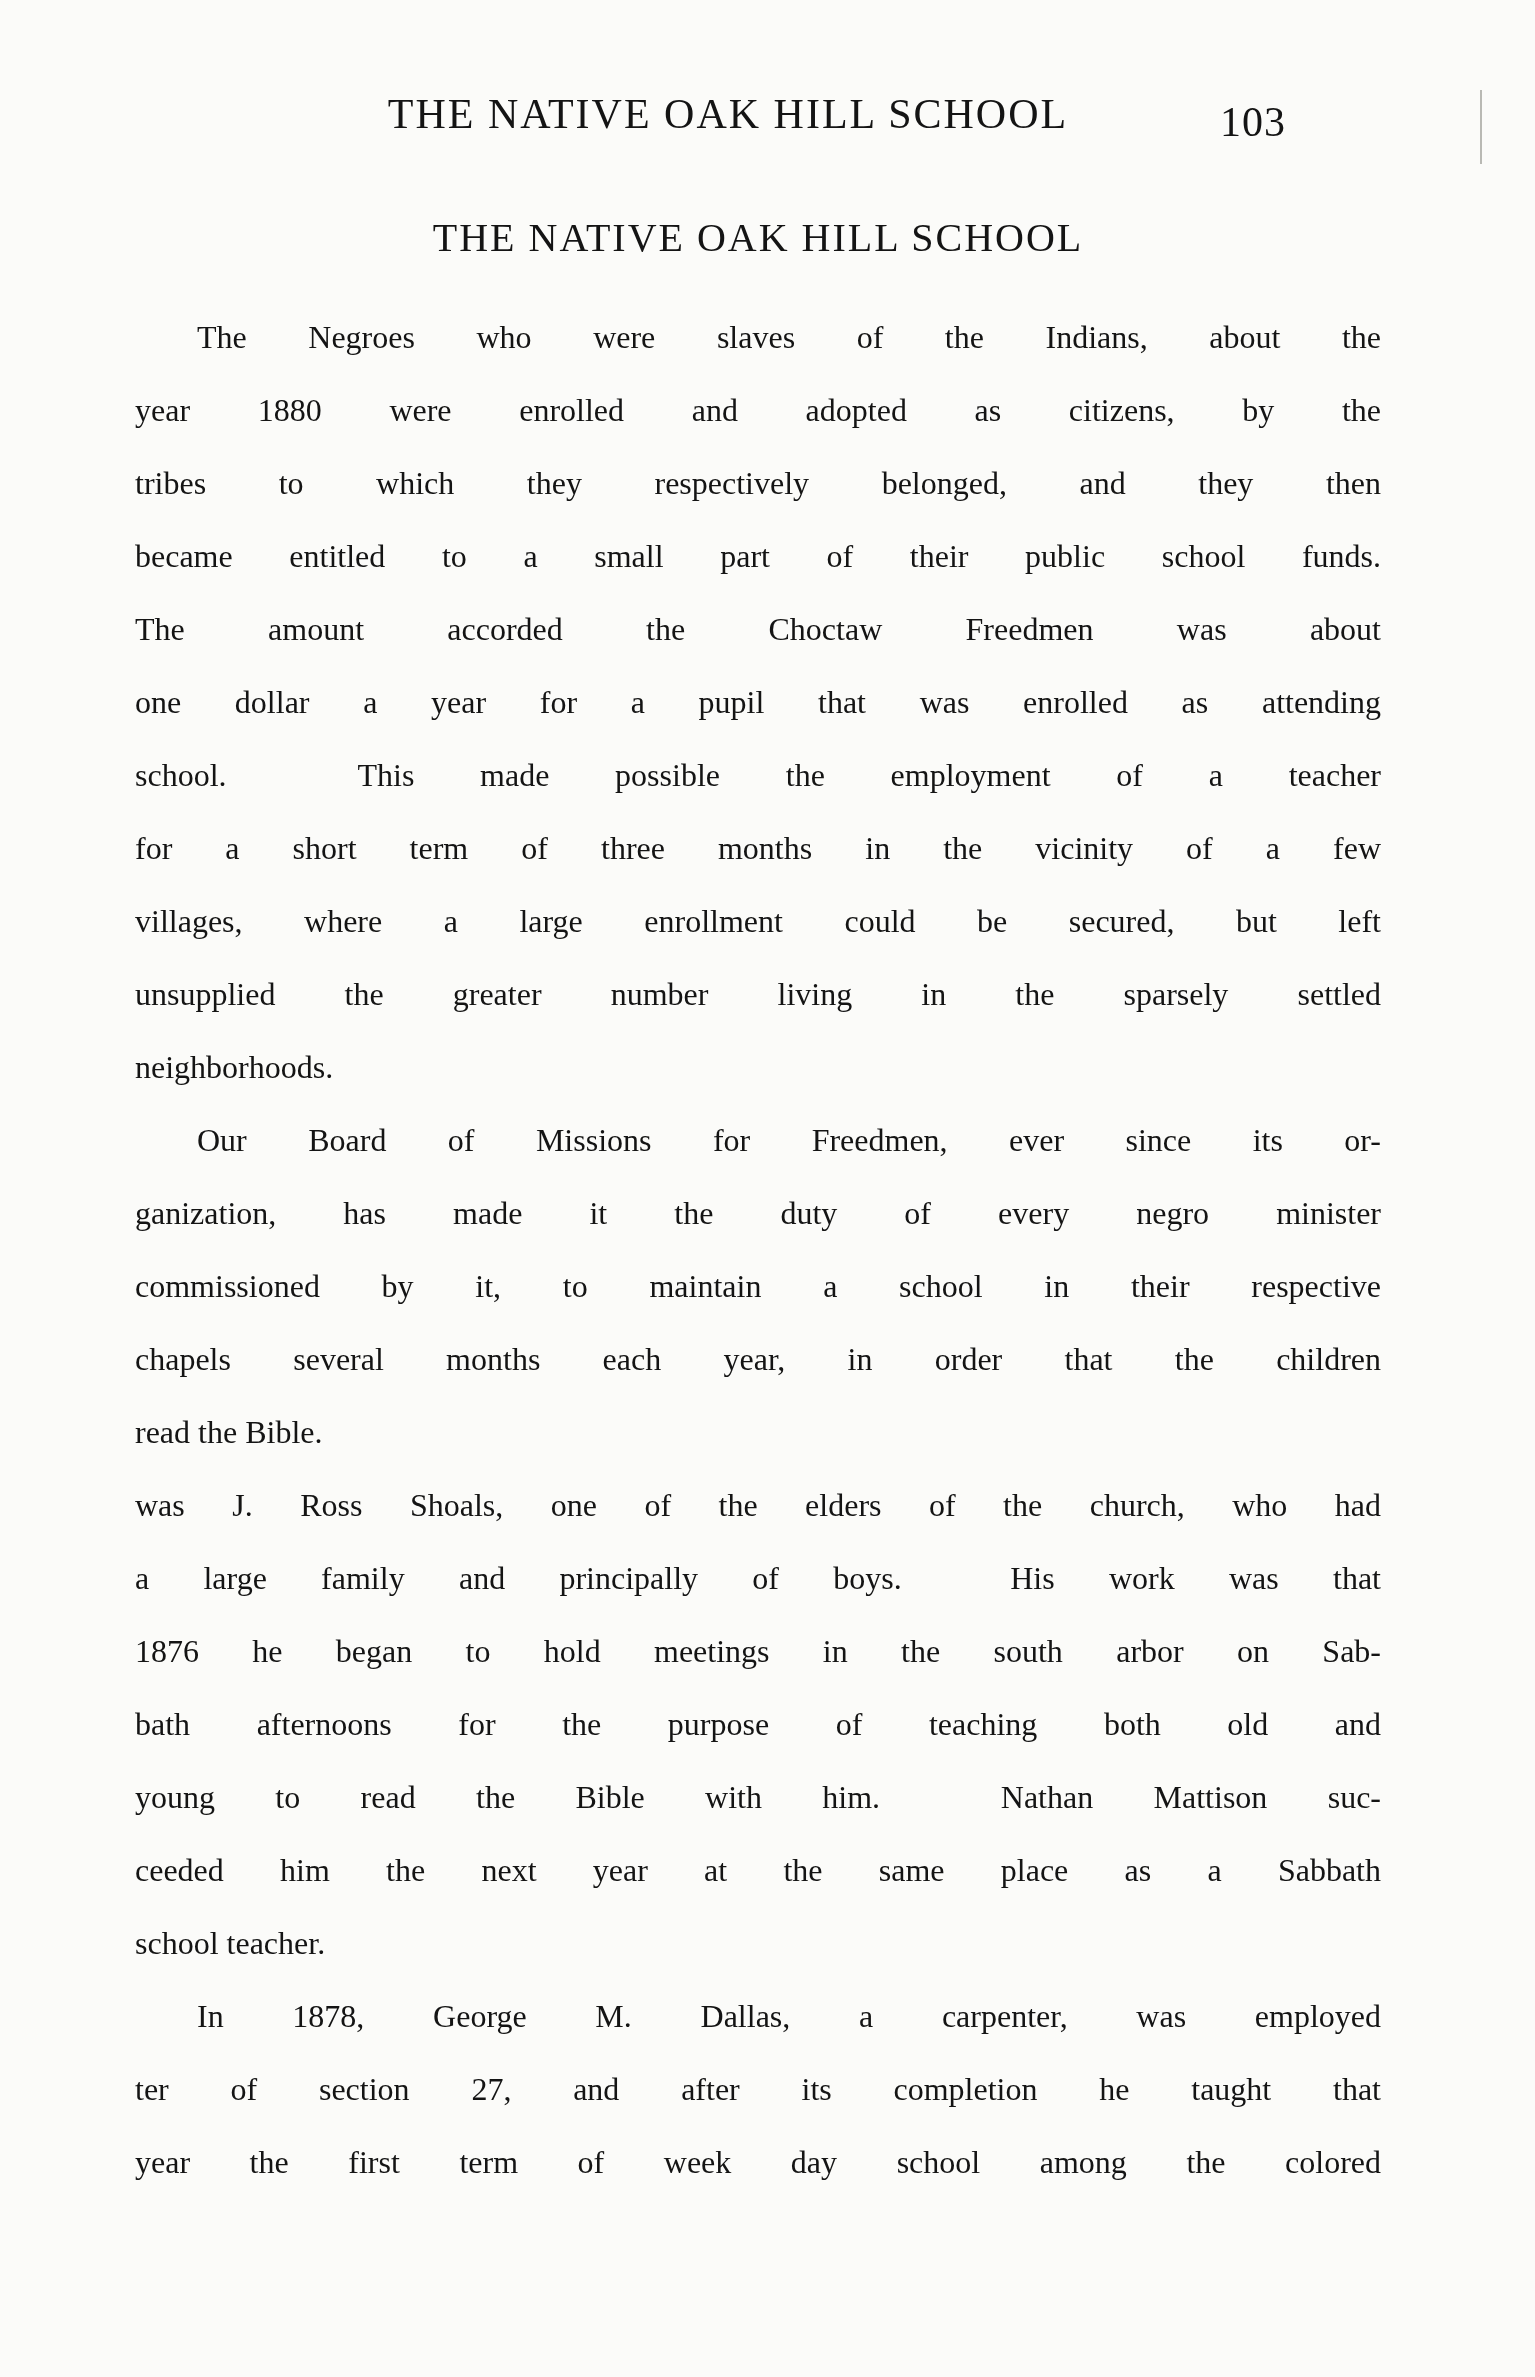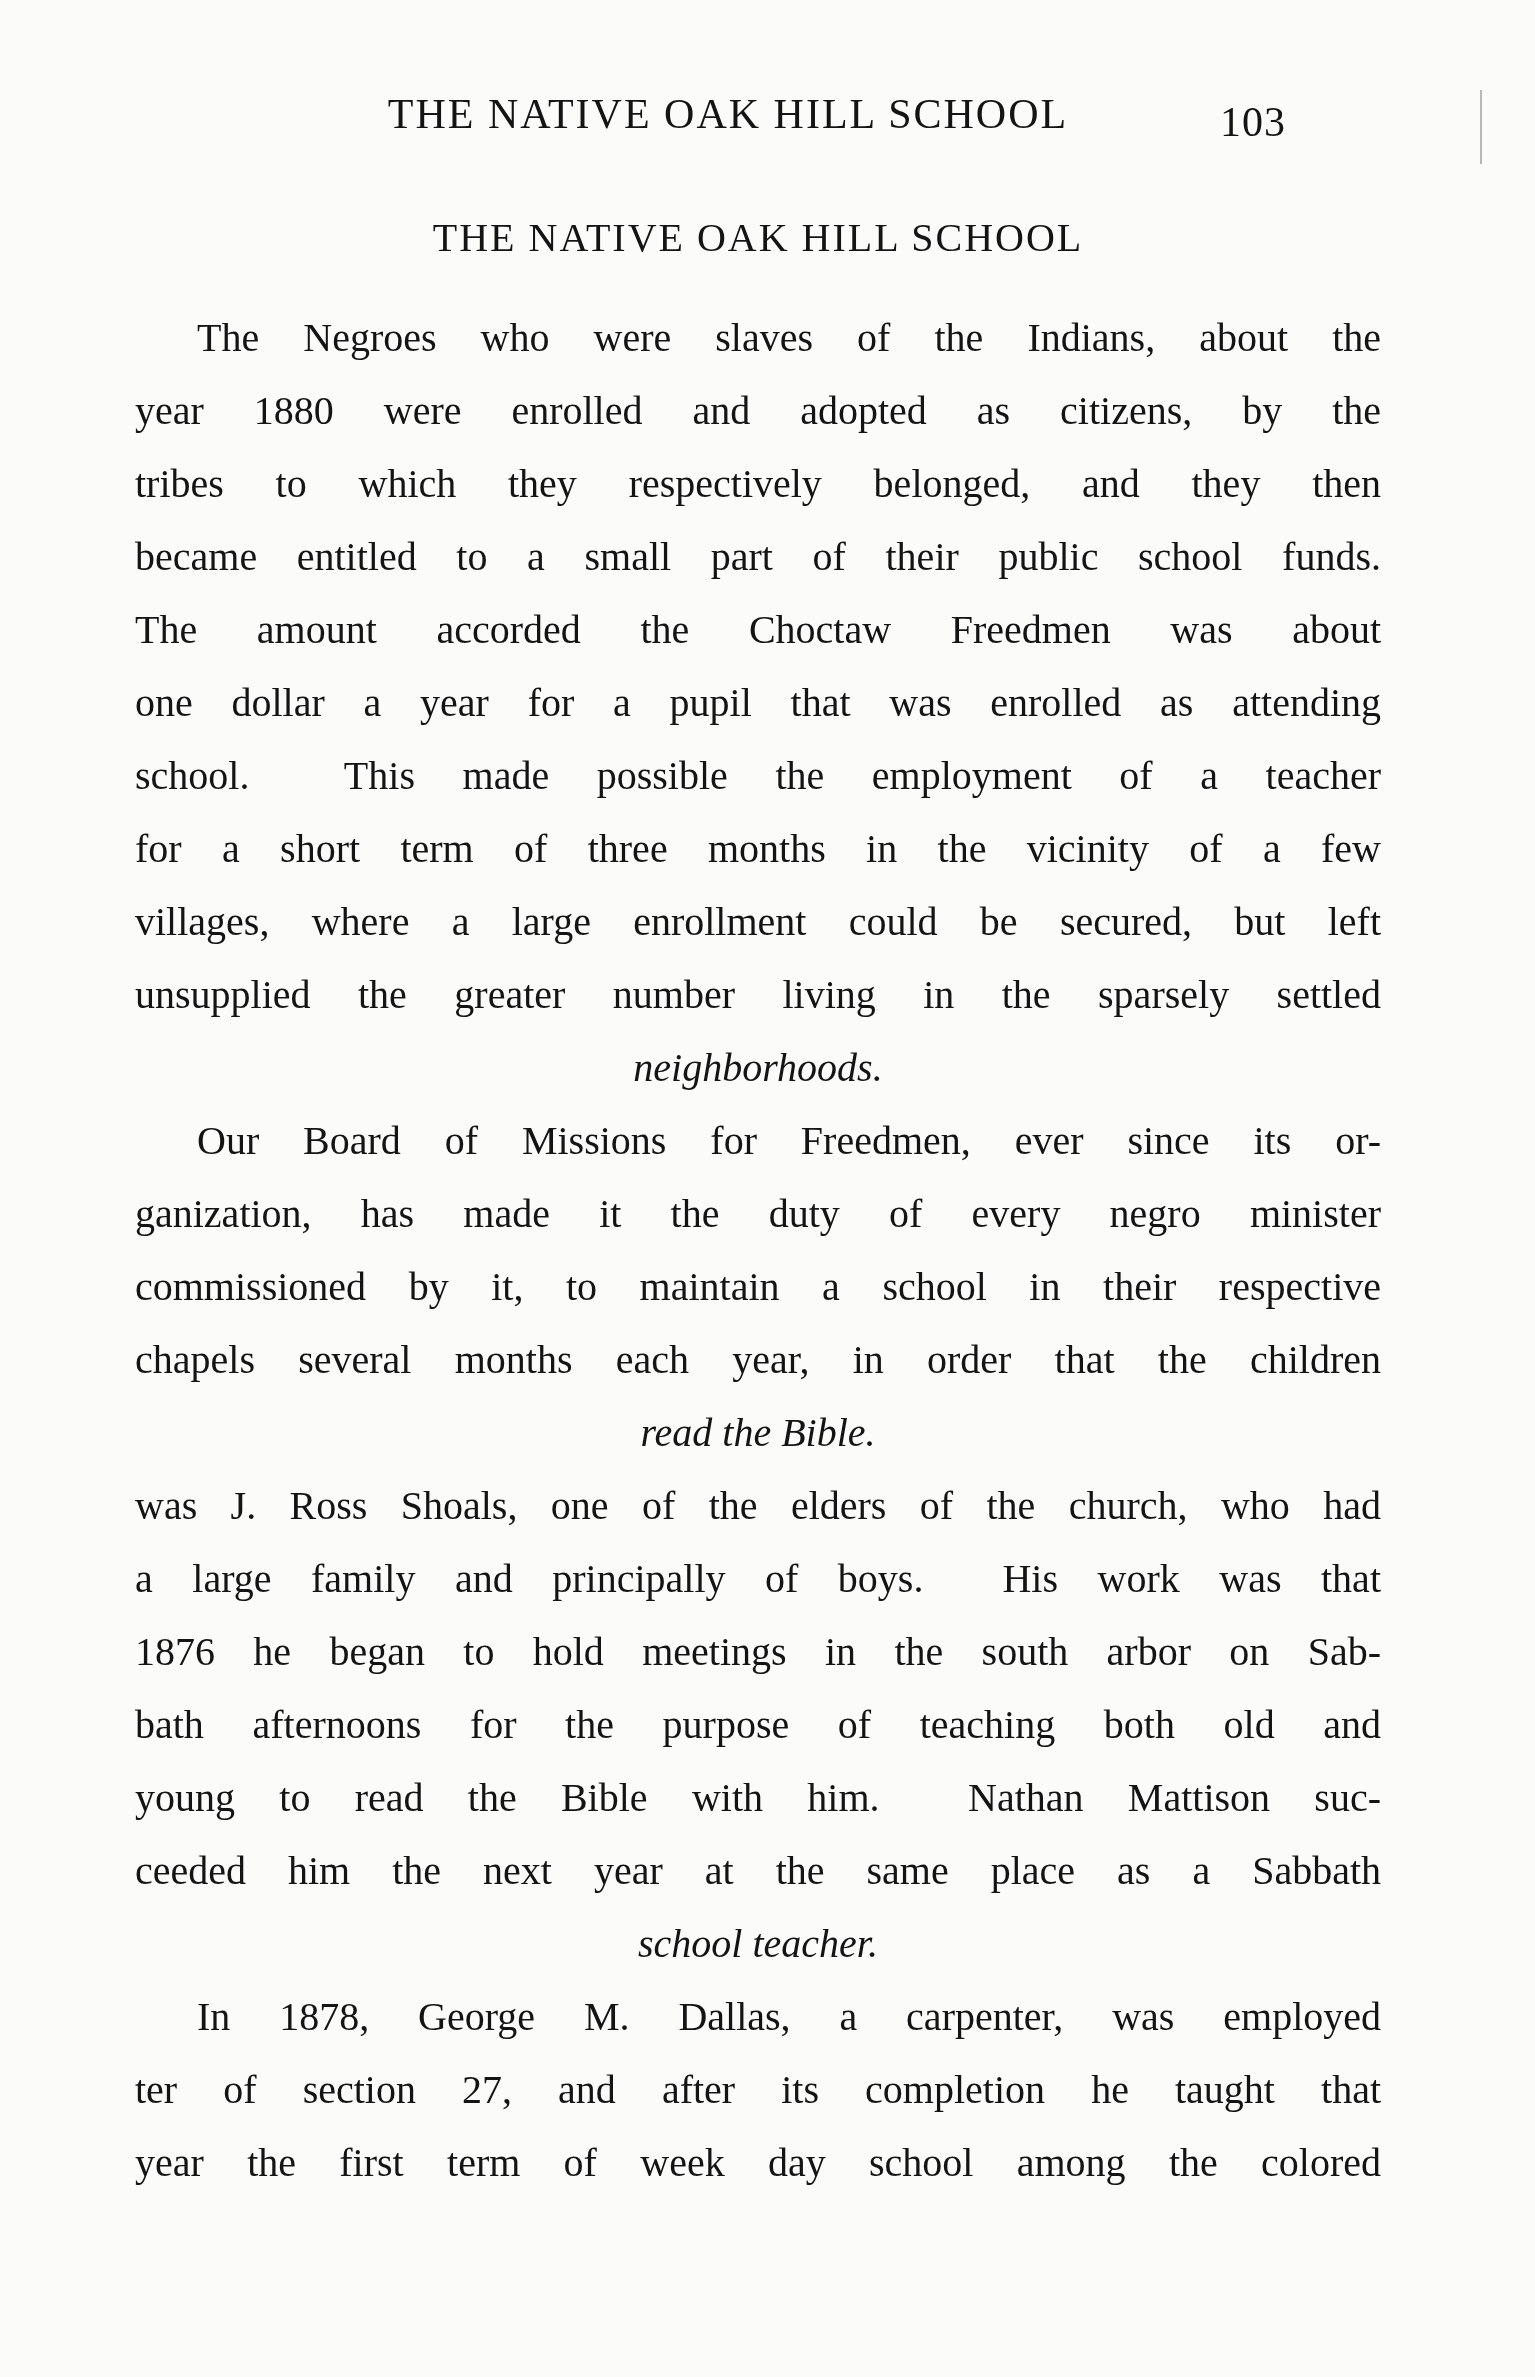--- a/index.html
+++ b/index.html
@@ -37,37 +37,37 @@
   .section-title {
     margin-top: 72px;
     text-align: center;
     font-size: 40px;
     font-weight: normal;
     letter-spacing: 2px;
     white-space: nowrap;
   }
   .body-text {
     margin-top: 44px;
-    font-size: 40px;
+    font-size: 32px;
   }
   .paragraph { margin: 0; }
   .line {
     height: 65px;
     line-height: 65px;
     text-align: justify;
     overflow: hidden;
     white-space: normal;
   }
   
   .line::after {
     content: "";
     display: inline-block;
     width: 100%;
   }
-  .line.last { text-align: center; font-style: italic; }
+  .line.last { text-align: left; }
   .line.last::after { content: none; }
   .line.indent { text-indent: 62px; }
   .scan-edge-mark {
     position: absolute;
     left: 1456px;
     top: 66px;
     width: 2px;
     height: 74px;
     background: #b9b9b4;
   }

